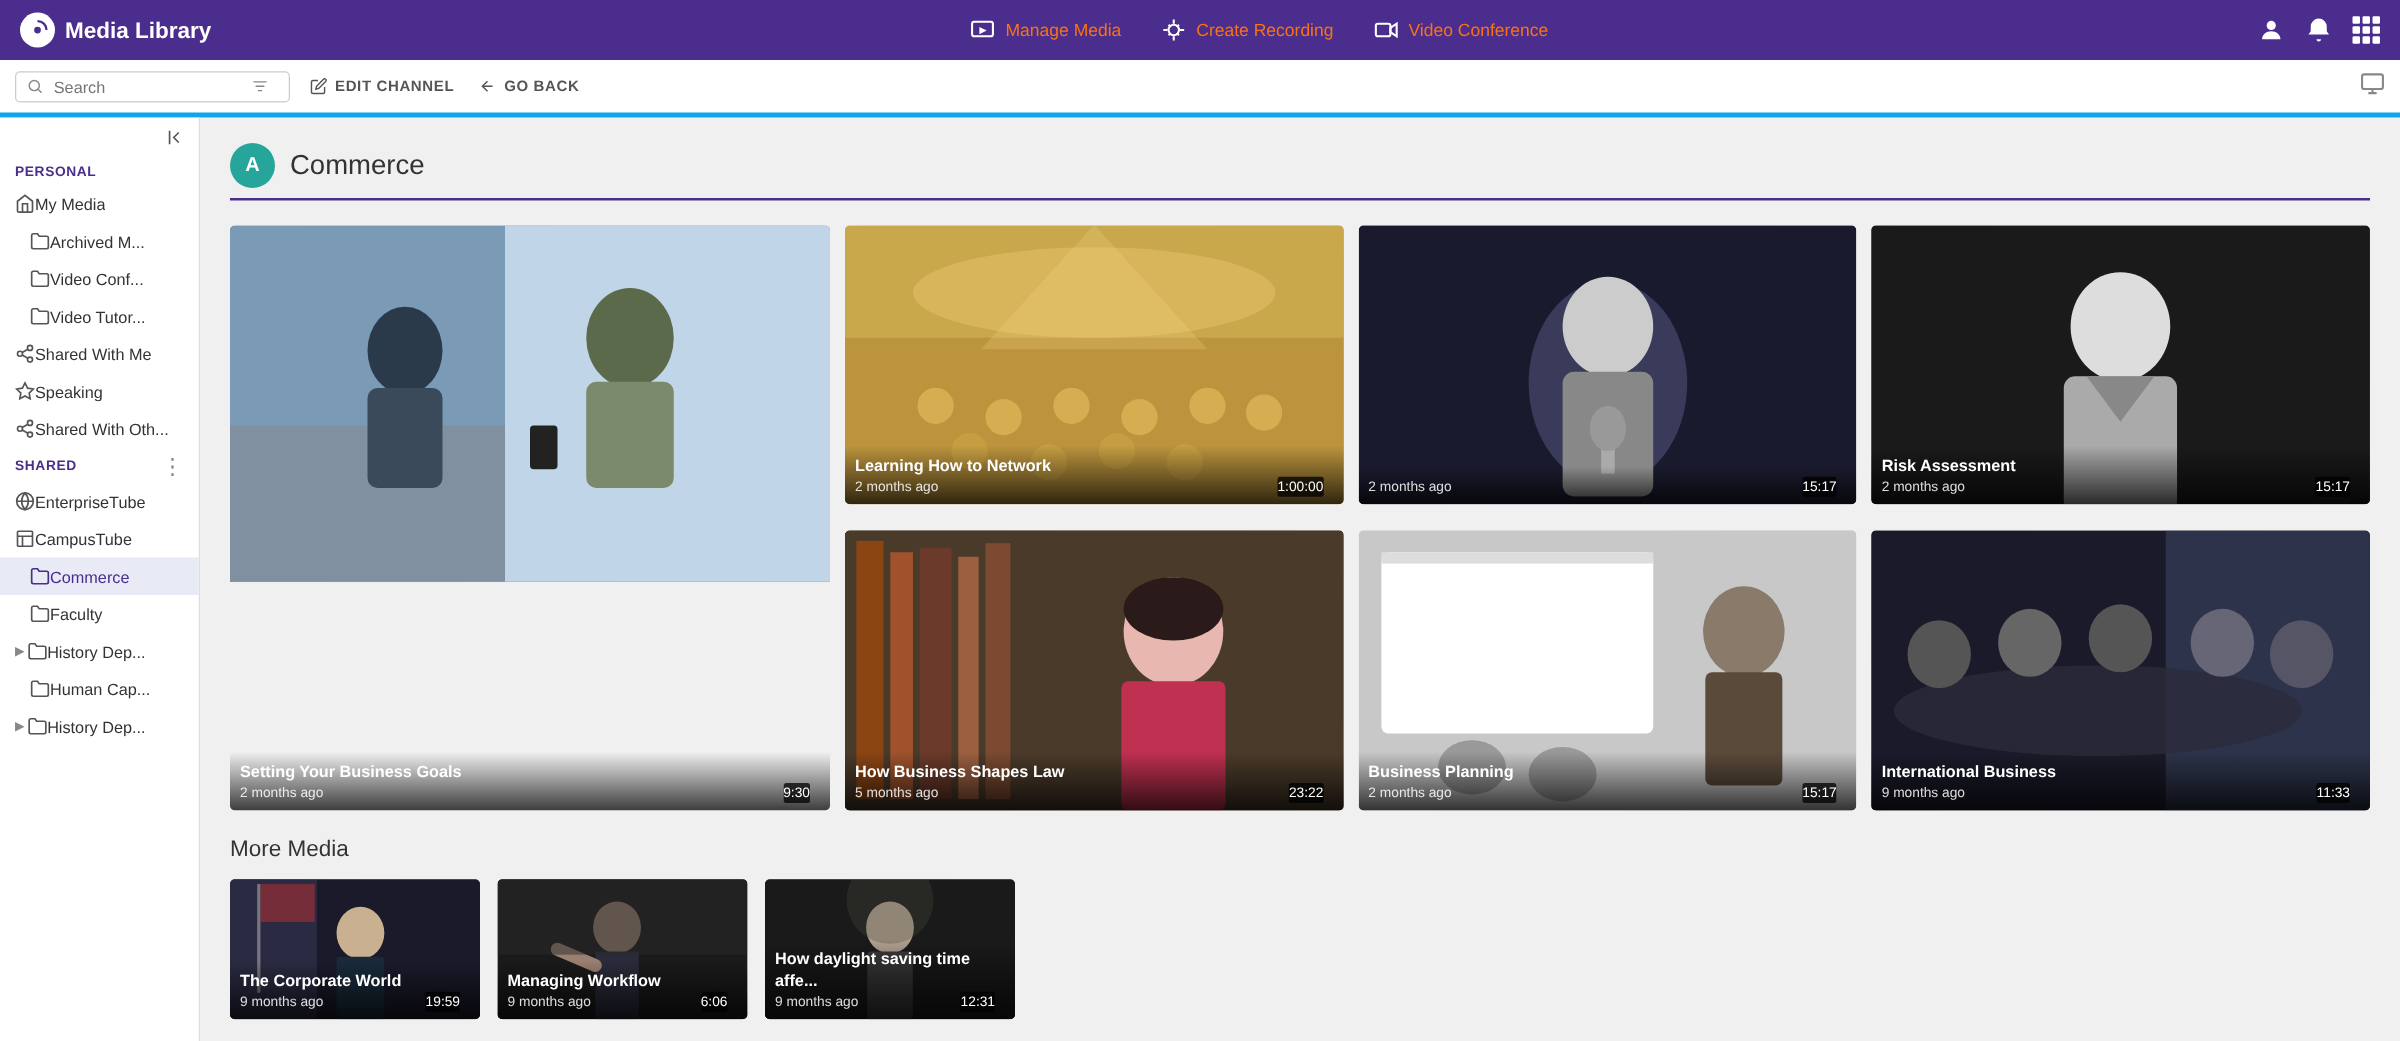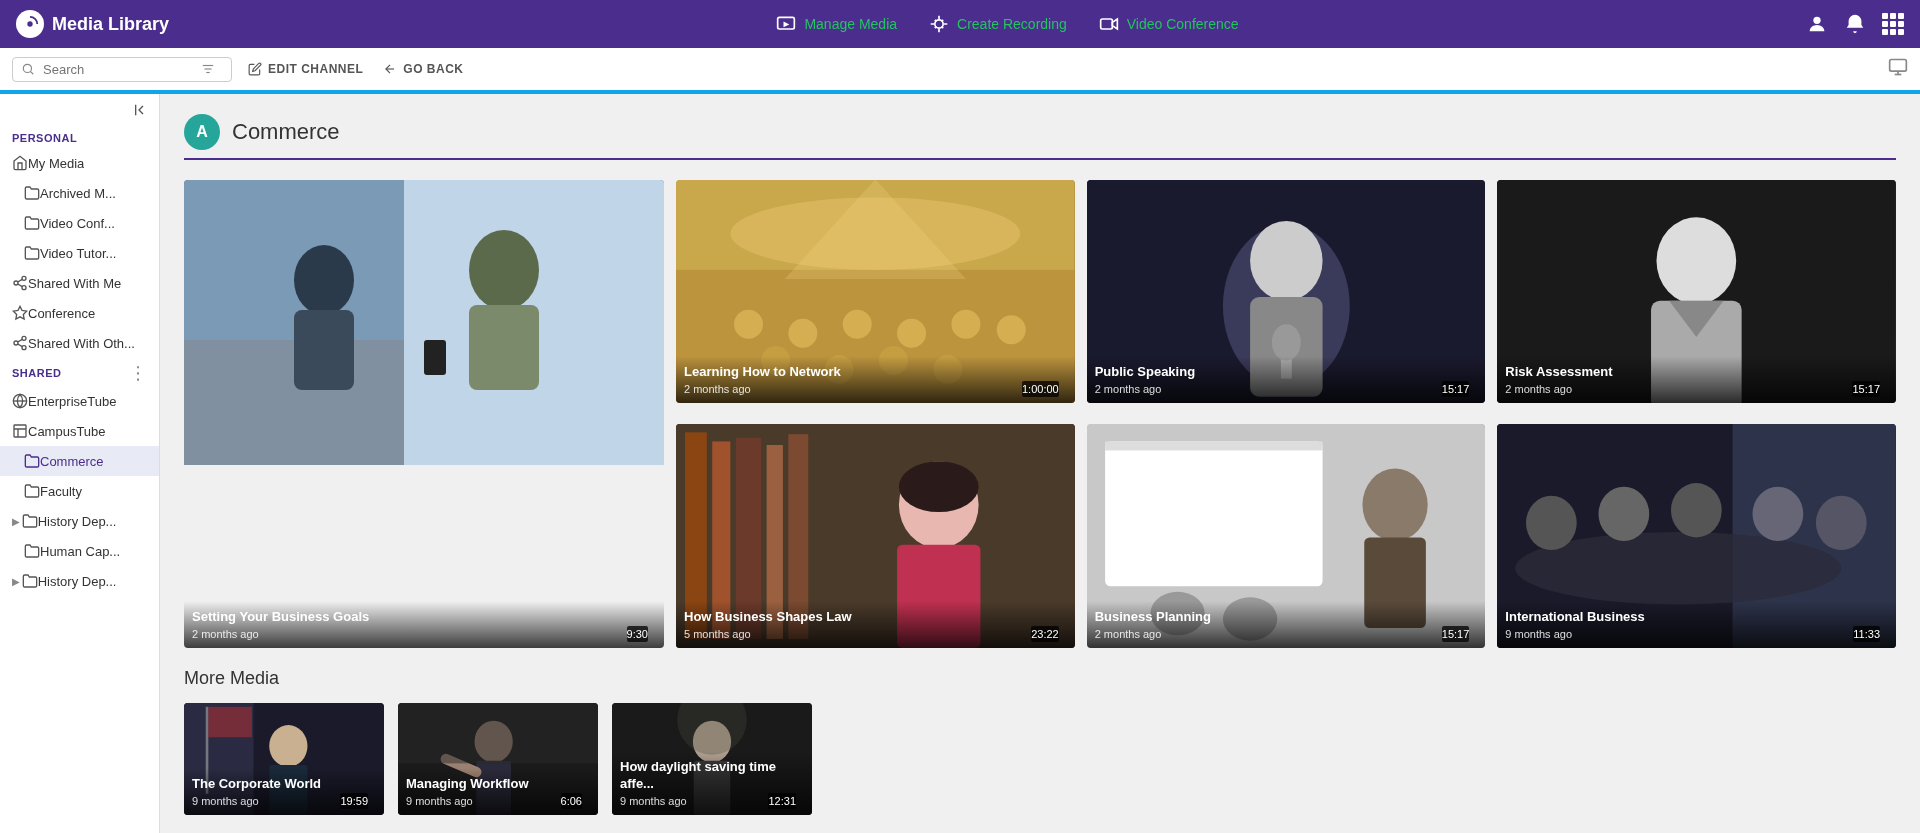--- a/index.html
+++ b/index.html
@@ -37,21 +37,21 @@
       flex: 1;
       display: flex;
       align-items: center;
       justify-content: center;
       gap: 32px;
     }
     .topnav-item {
       display: flex;
       align-items: center;
       gap: 8px;
-      color: #22c55e;
+      color: #f97316;
       font-size: 14px;
       cursor: pointer;
     }
     .topnav-item svg { width: 20px; height: 20px; }
     .topnav-right {
       display: flex;
       align-items: center;
       gap: 16px;
     }
     .topnav-right svg { width: 22px; height: 22px; fill: white; }
@@ -466,21 +466,21 @@
           <circle cx="18" cy="19" r="3"></circle>
           <line x1="8.59" y1="13.51" x2="15.42" y2="17.49"></line>
           <line x1="15.41" y1="6.51" x2="8.59" y2="10.49"></line>
         </svg>
       <span class="label">Shared With Me</span>
     </div>
     <div class="sidebar-item">
       <svg width="15" height="15" viewBox="0 0 24 24" fill="none" stroke="#555" stroke-width="2">
           <polygon points="12 2 15.09 8.26 22 9.27 17 14.14 18.18 21.02 12 17.77 5.82 21.02 7 14.14 2 9.27 8.91 8.26 12 2"></polygon>
         </svg>
-      <span class="label">Conference</span>
+      <span class="label">Speaking</span>
     </div>
     <div class="sidebar-item">
       <svg width="15" height="15" viewBox="0 0 24 24" fill="none" stroke="#555" stroke-width="2">
           <circle cx="18" cy="5" r="3"></circle>
           <circle cx="6" cy="12" r="3"></circle>
           <circle cx="18" cy="19" r="3"></circle>
           <line x1="8.59" y1="13.51" x2="15.42" y2="17.49"></line>
           <line x1="15.41" y1="6.51" x2="8.59" y2="10.49"></line>
         </svg>
       <span class="label">Shared With Oth...</span>
@@ -621,21 +621,20 @@
                   <ellipse cx="110" cy="70" rx="35" ry="45" fill="#3a3a5a"></ellipse>
                   <ellipse cx="110" cy="45" rx="20" ry="22" fill="#ccc"></ellipse>
                   <rect x="90" y="65" width="40" height="55" fill="#888" rx="5"></rect>
 
                   <rect x="107" y="90" width="6" height="20" fill="#aaa"></rect>
                   <ellipse cx="110" cy="90" rx="8" ry="10" fill="#999"></ellipse>
                 </svg>
               </div>
             </div>
             <div class="thumb-overlay">
-              <div class="thumb-title">Public Speaking</div>
               <div class="thumb-meta">2 months ago</div>
             </div>
             <div class="thumb-duration">15:17</div>
           </div>
 
           <div class="thumb">
             <div class="thumb-bg">
               <div class="bg-fill c-risk">
                 <svg width="100%" height="100%" viewBox="0 0 220 124" preserveAspectRatio="xMidYMid slice">
                   <rect width="220" height="124" fill="#1a1a1a"></rect>

